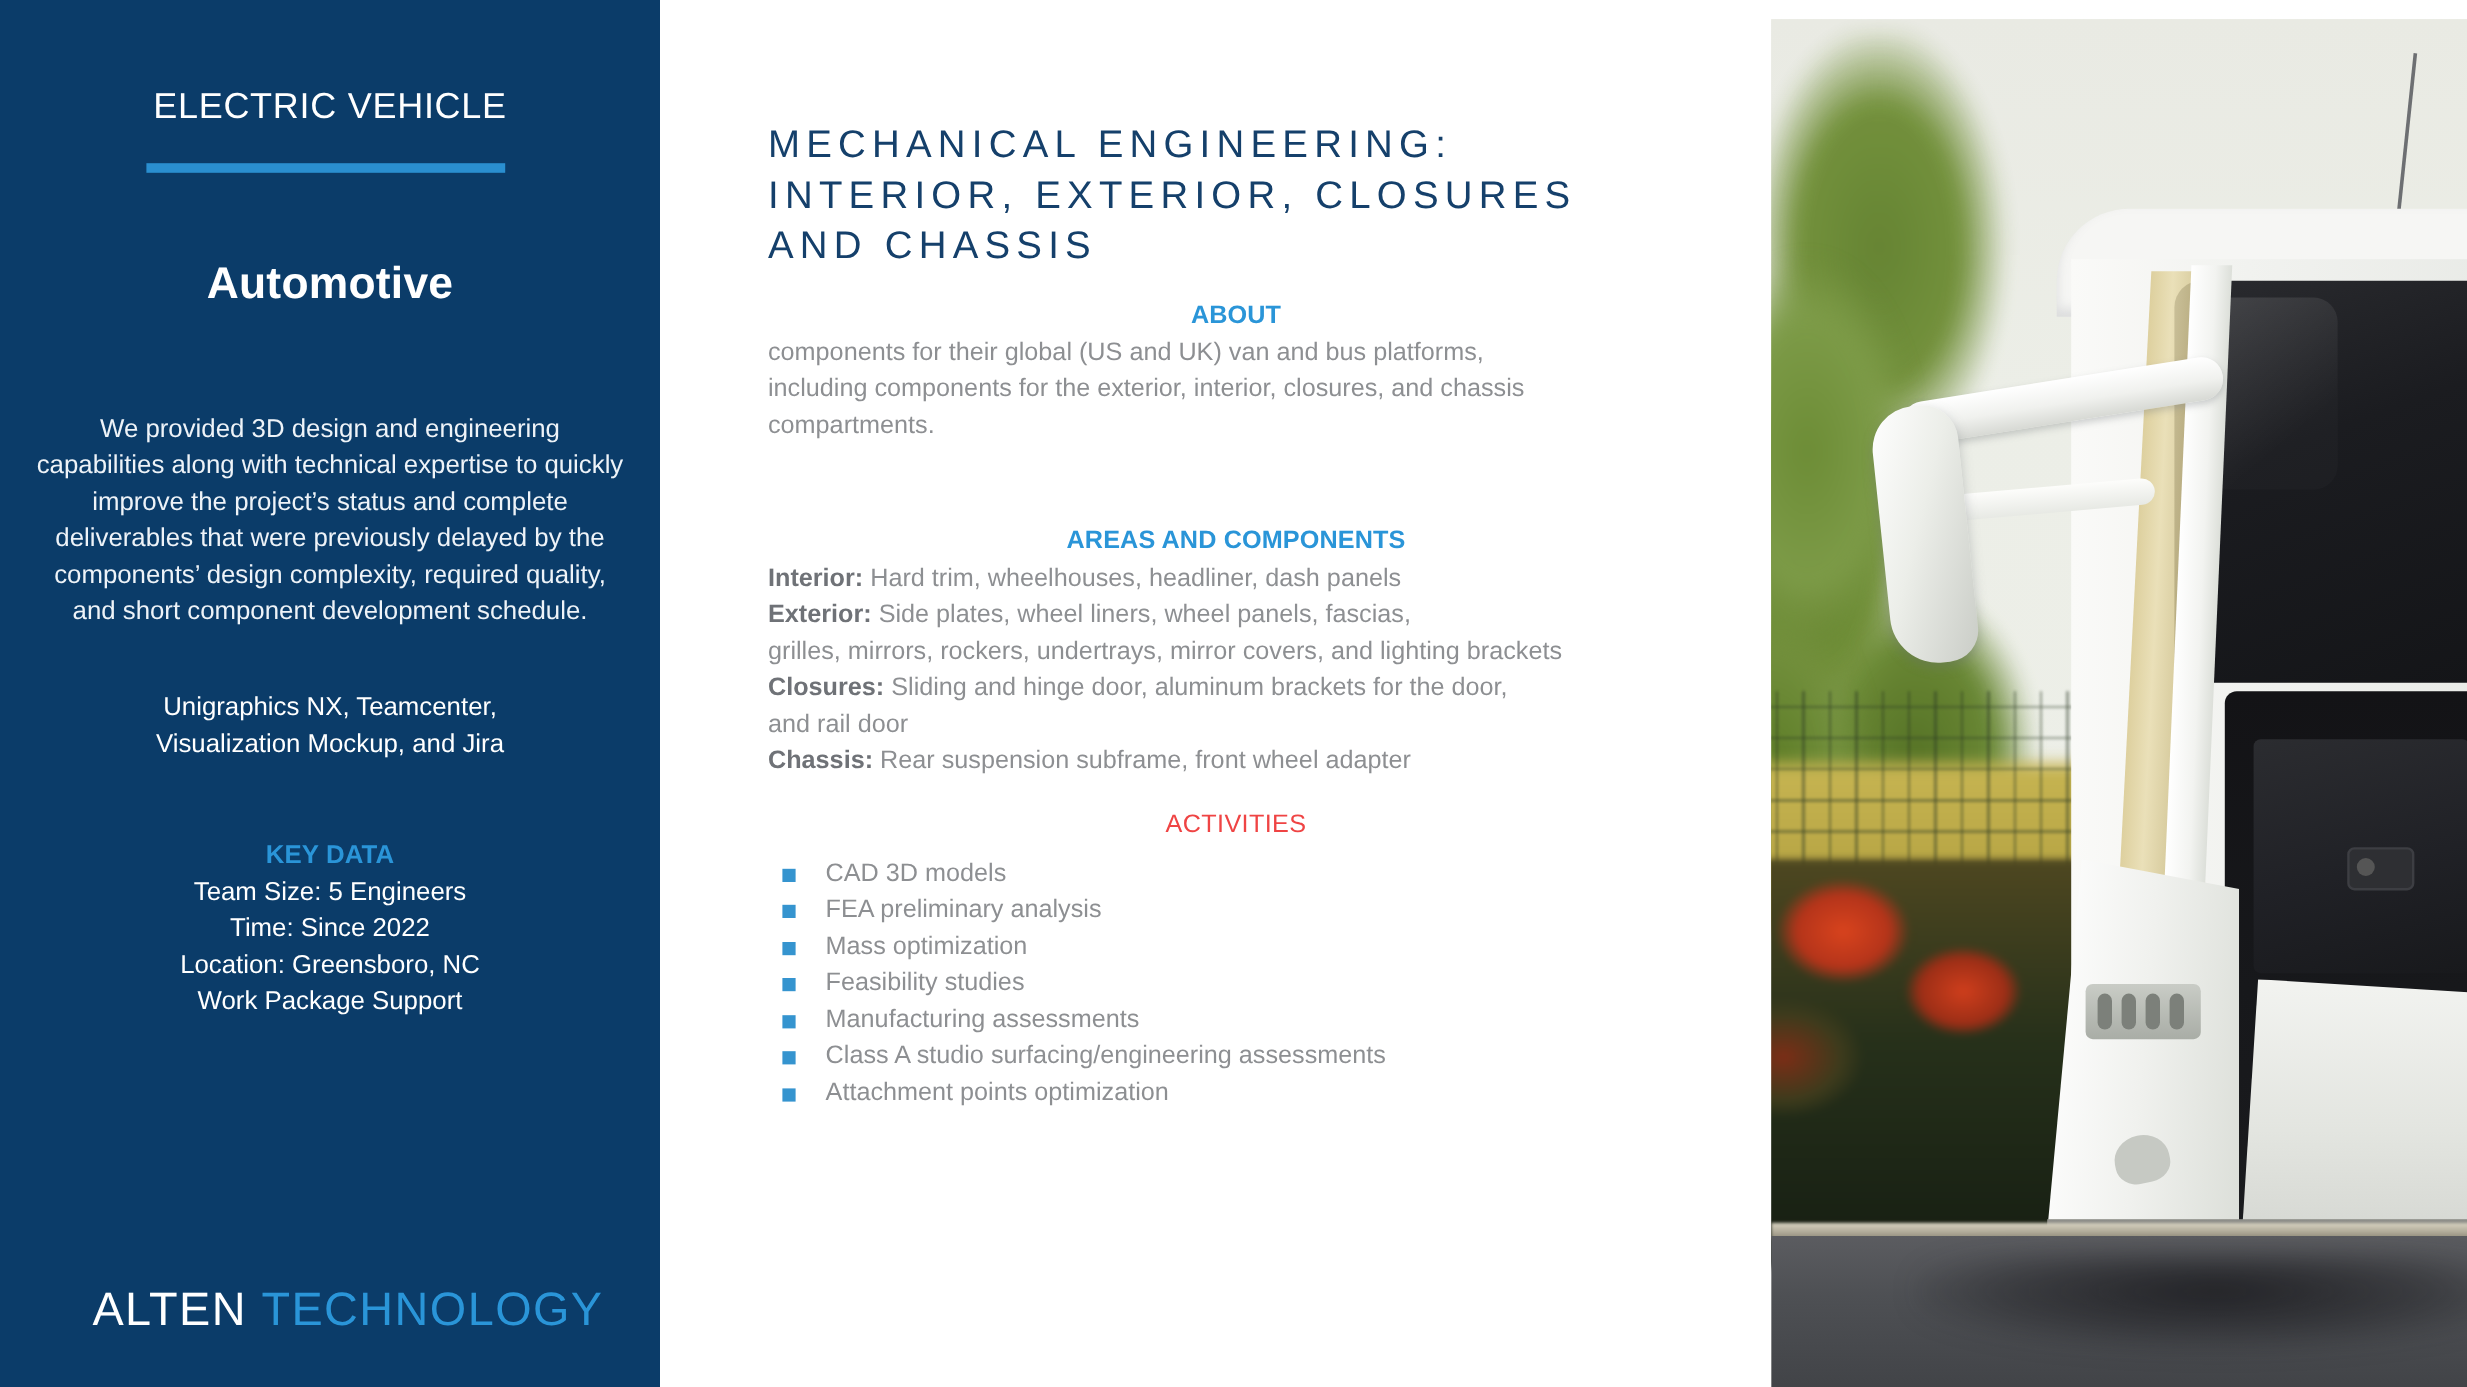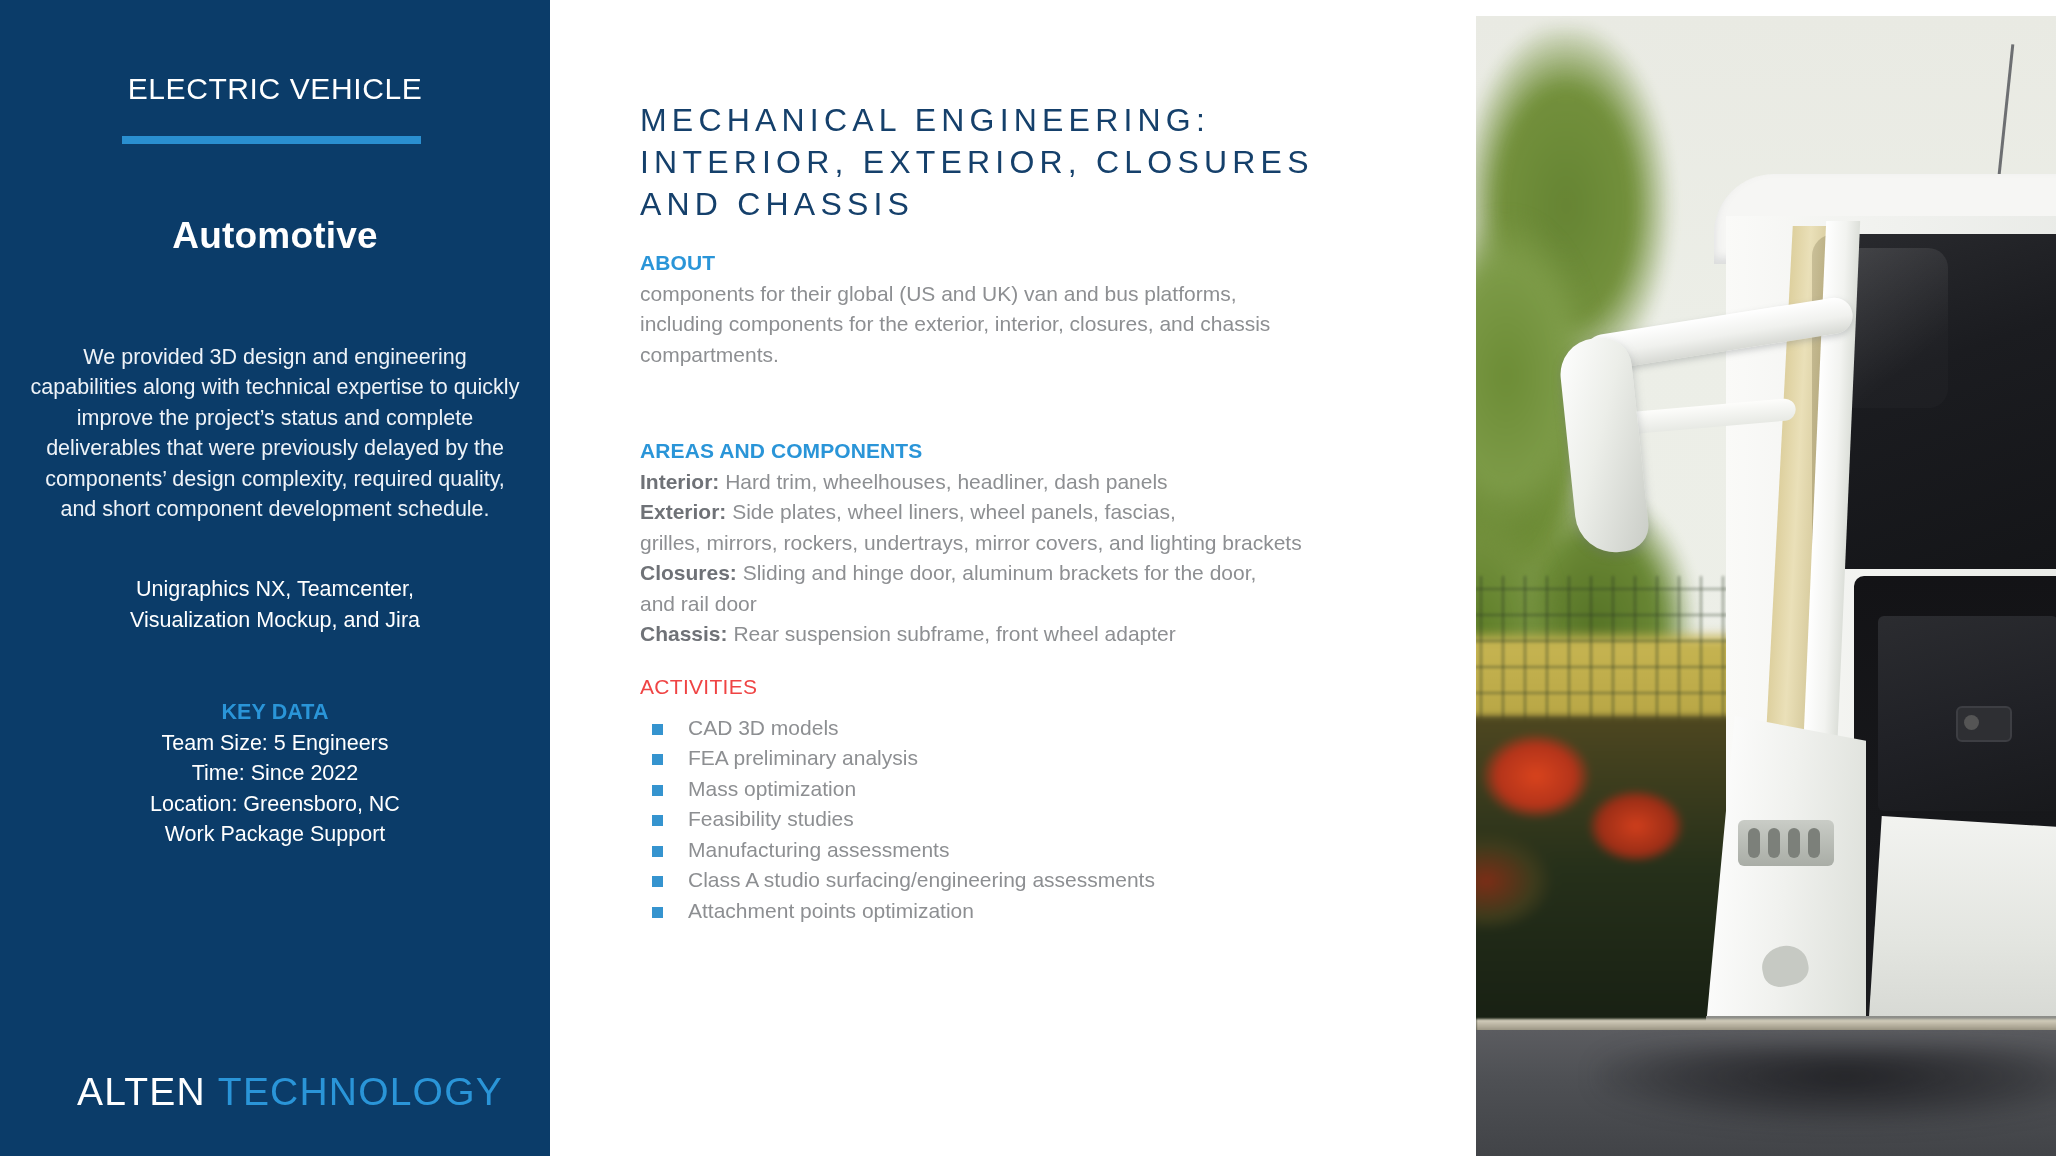--- a/index.html
+++ b/index.html
@@ -129,20 +129,21 @@
     position: absolute;
     left: 90px;
     width: 780px;
   }
   .sec-head {
     color: #2a95d8;
     font-size: 21px;
     font-weight: bold;
     line-height: 30.5px;
     letter-spacing: 0.1px;
+    text-align: center;
   }
   .sec-head.plain {
     color: #ef4444;
     font-weight: 400;
     letter-spacing: 0.3px;
   }
   .sec-line {
     color: #8d8f92;
     font-size: 21px;
     line-height: 30.5px;

